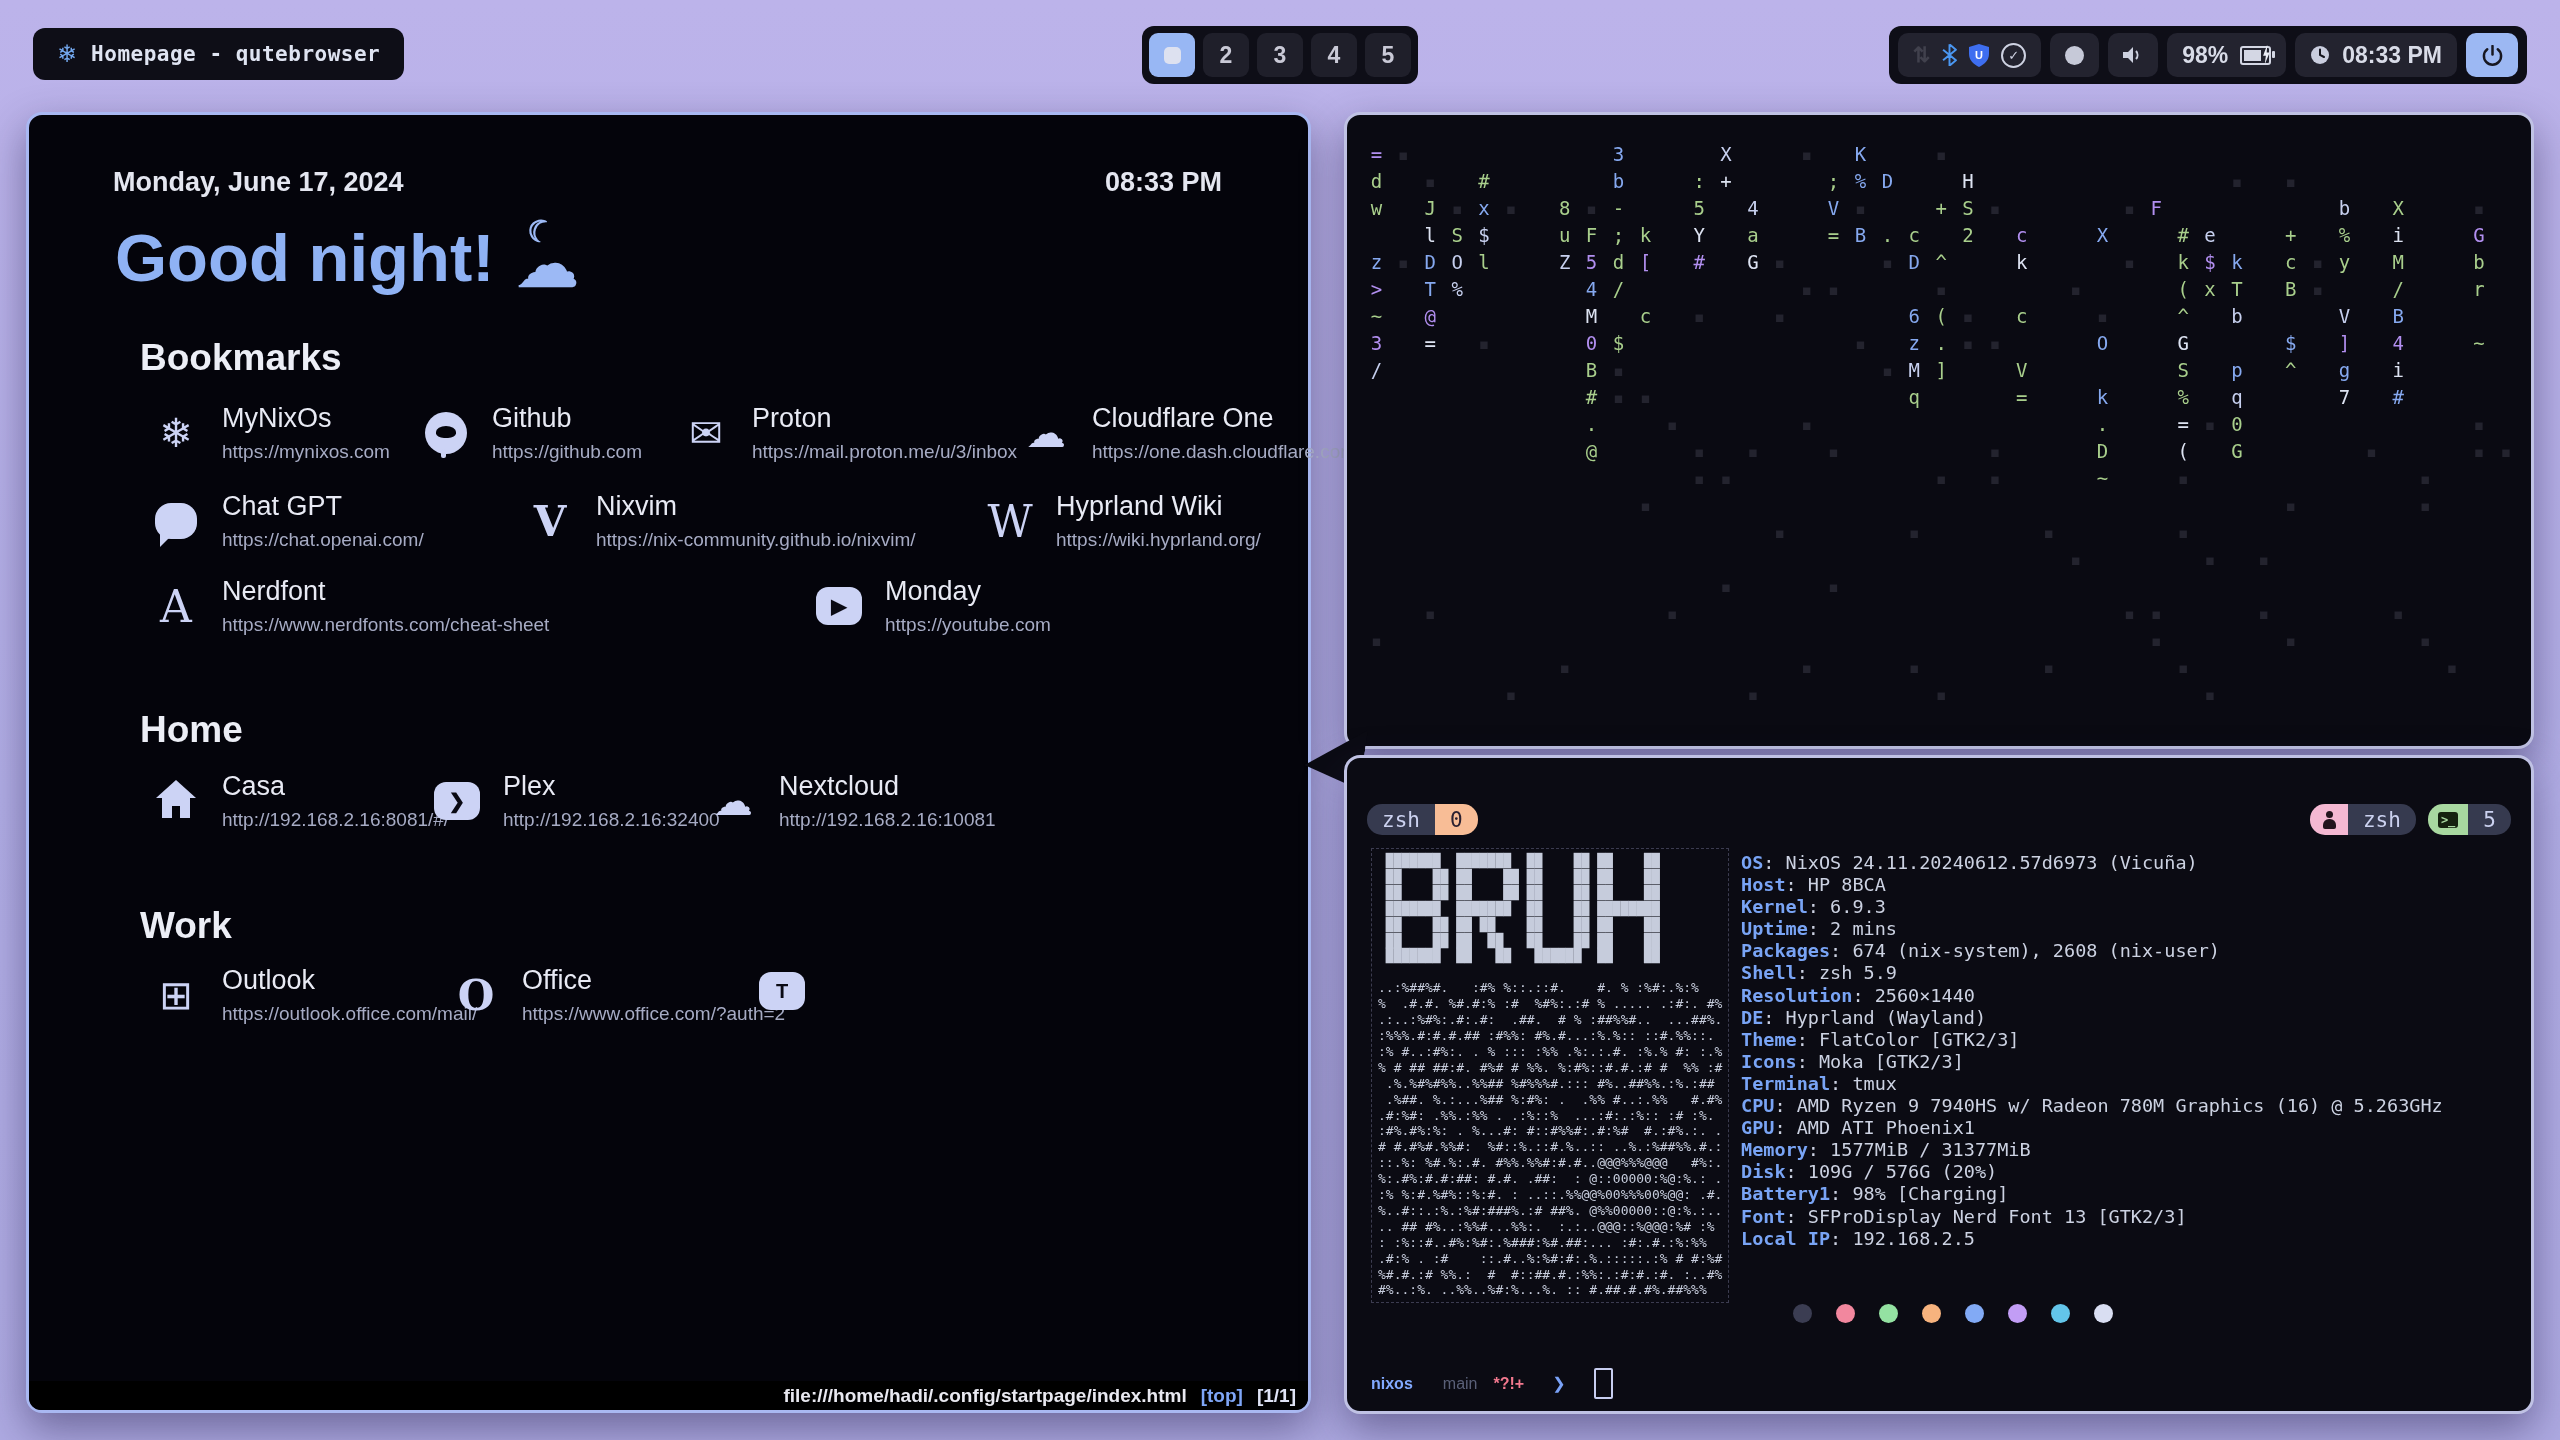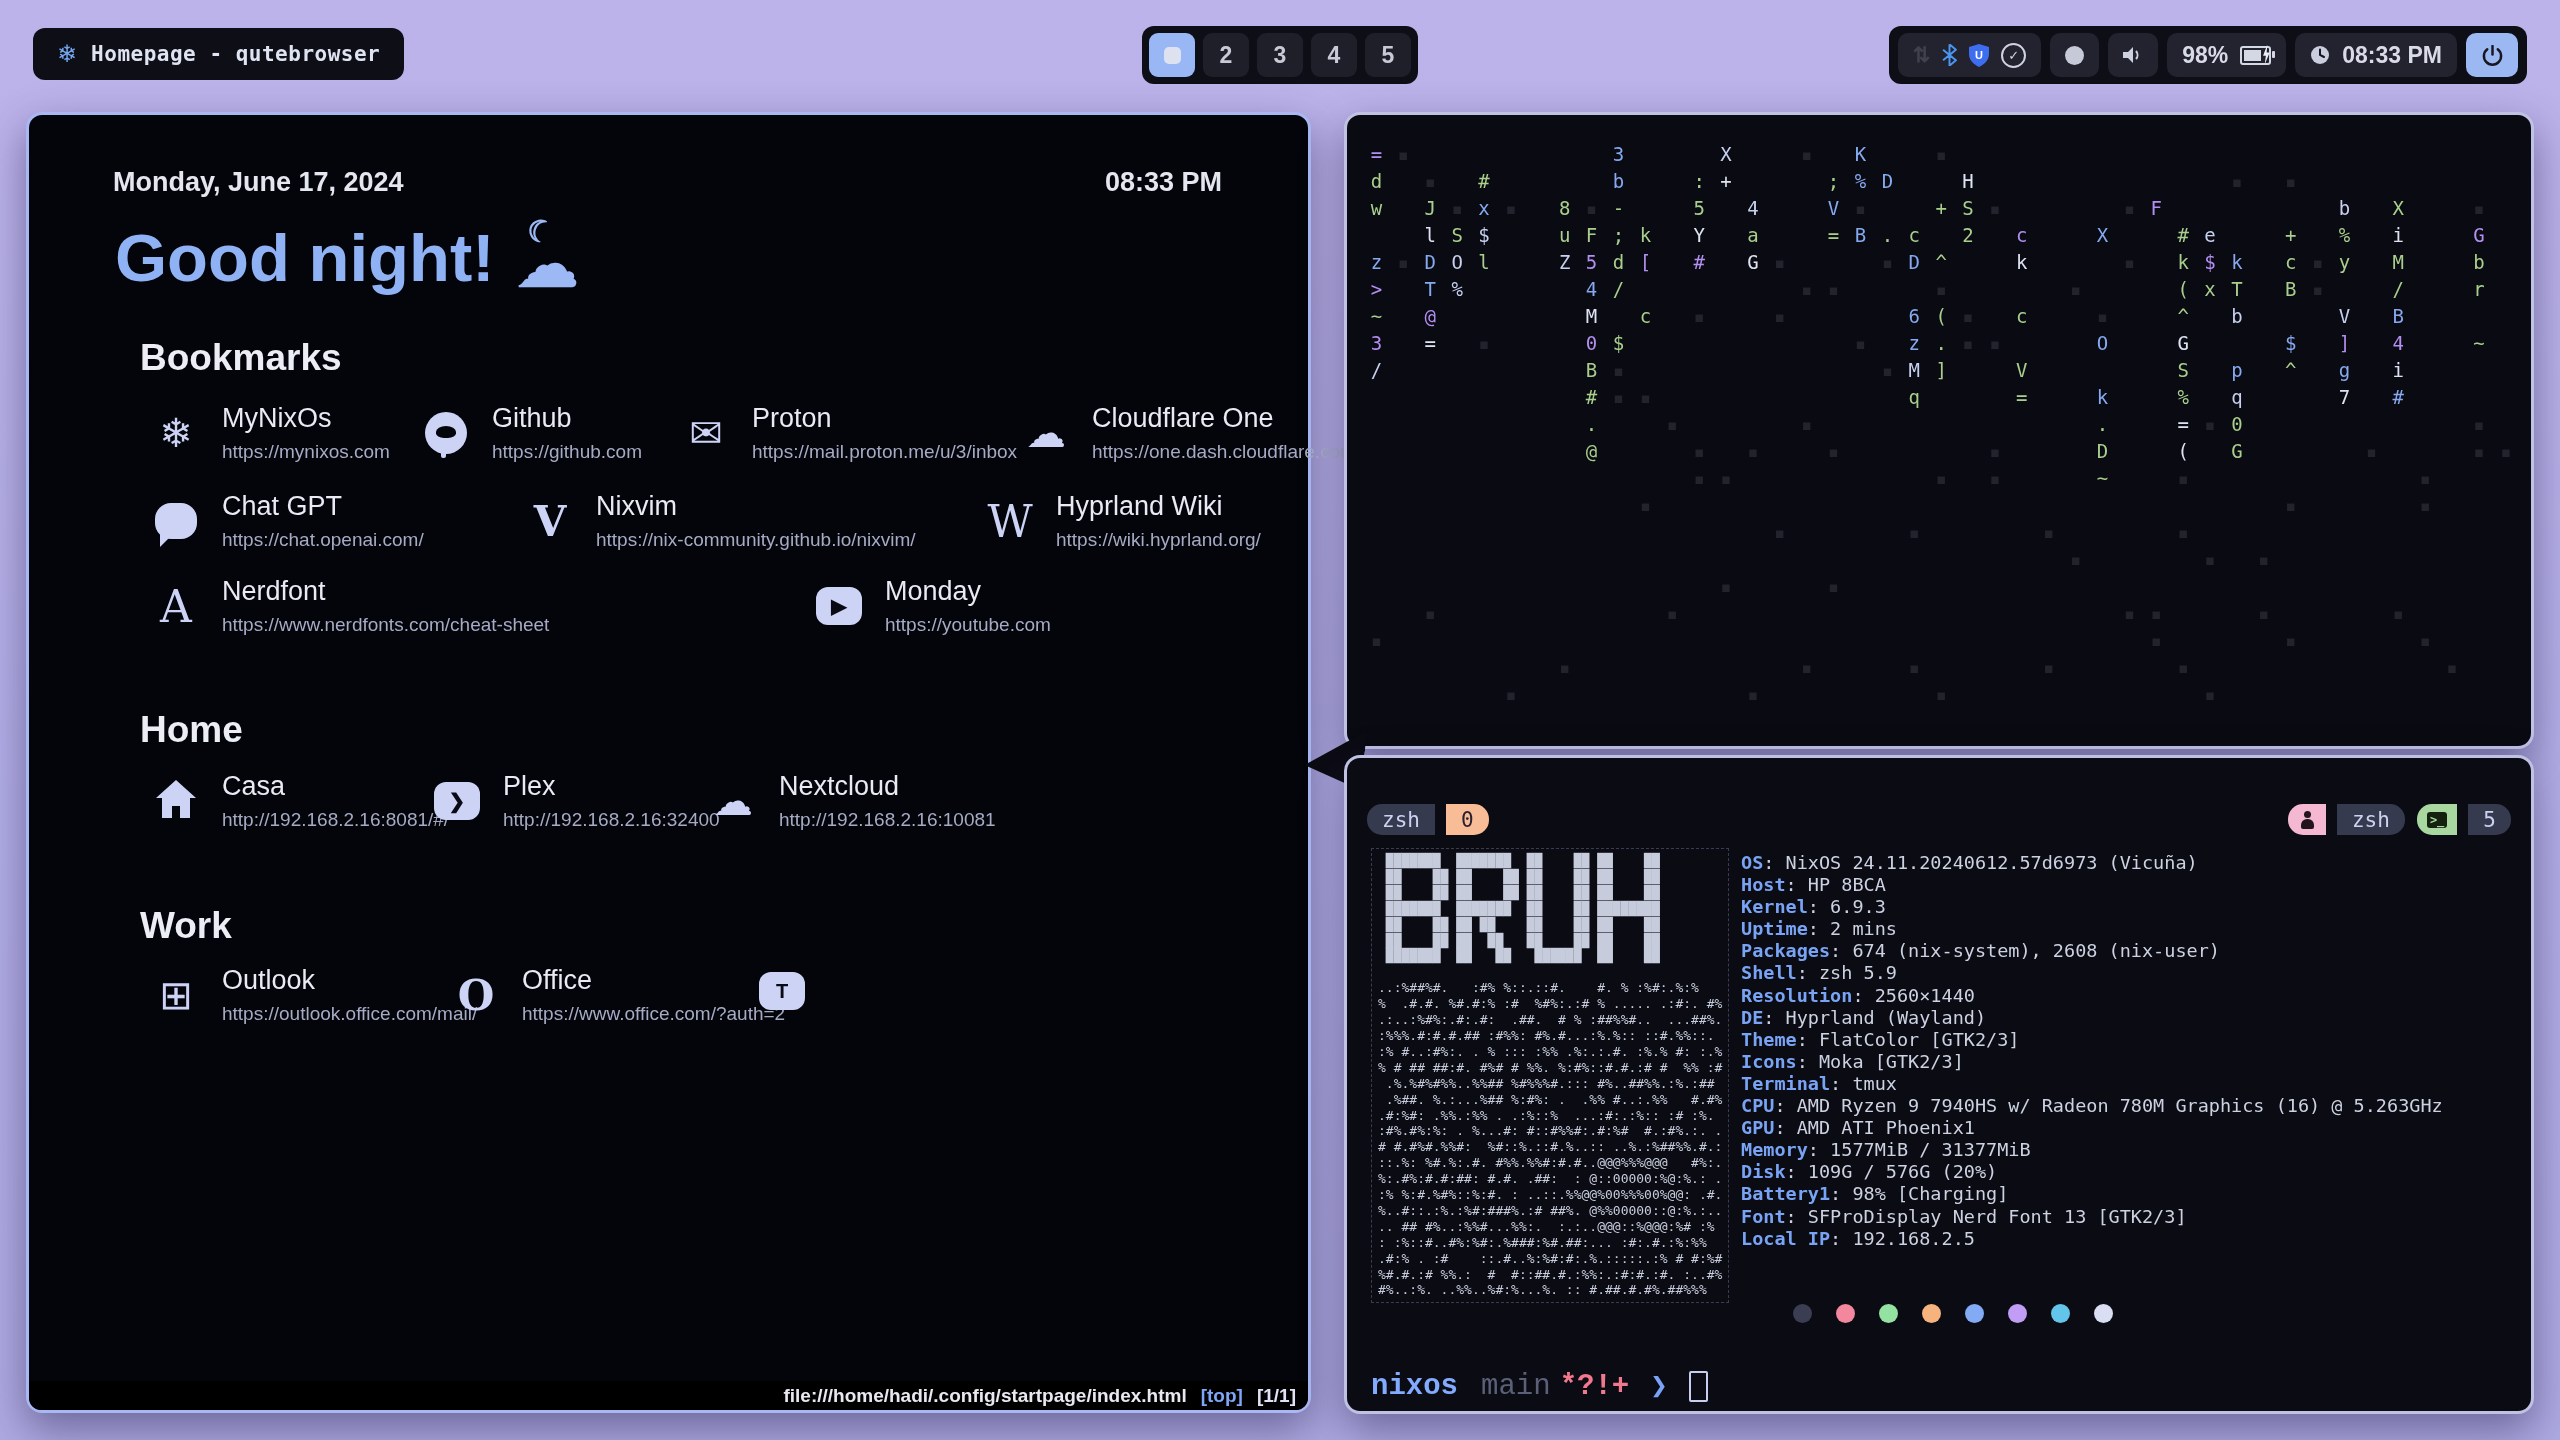--- a/index.html
+++ b/index.html
@@ -74,40 +74,40 @@
      padding-right:12px;font-size:19px;font-weight:bold;color:#e8e8f0;}
   #qute-status .sc{color:#7fa6f7;} #qute-status .tb{color:#dfe3f5;}
 
   
   #matrix-body{position:absolute;inset:0;padding:26px 16px;overflow:hidden;font-family:"DejaVu Sans Mono",monospace;}
   .mx-row{height:27px;line-height:27px;white-space:nowrap;}
   .mx-row span{display:inline-block;width:26.9px;text-align:center;font-size:19px;}
 
   
   #tmux-bar{position:absolute;left:20px;right:20px;top:46px;display:flex;justify-content:space-between;font-family:"DejaVu Sans Mono",monospace;font-size:21px;}
-  .tpill{display:flex;border-radius:15px;overflow:hidden;height:31px;align-items:stretch;gap:11px;}
+  .tpill{display:flex;border-radius:15px;overflow:hidden;height:31px;align-items:stretch;}
   .tseg{display:flex;align-items:center;padding:0 15px;}
   .tdark{background:#363a4f;color:#ccd2f0;}
   .tpeach{background:#f8bd96;color:#2a2030;}
   .tpink{background:#f4b8d2;color:#22131c;padding:0 12px;}
   .tgreen{background:#a8d8a0;color:#15210f;padding:0 10px;font-size:14px;}
   .tgroup{display:flex;gap:12px;}
   .person{position:relative;width:14px;height:18px;}
   .person::before{content:"";position:absolute;left:4px;top:0;width:7px;height:7px;border-radius:50%;background:#22131c;}
   .person::after{content:"";position:absolute;left:1px;top:8px;width:13px;height:10px;border-radius:6px 6px 2px 2px;background:#22131c;}
   .termic{background:#15210f;color:#a8d8a0;border-radius:3px;padding:1px 3px;font-size:12px;font-weight:bold;}
 
   #ascii-art{position:absolute;left:24px;top:90px;margin:0;font-family:"DejaVu Sans Mono",monospace;
      font-size:13px;line-height:15.9px;color:#c6ccdc;border:1px dashed #3c3c50;padding:4px 6px;white-space:pre;}
   #fetch-info{position:absolute;left:394px;top:94px;font-family:"DejaVu Sans Mono",monospace;font-size:18.5px;line-height:22.1px;}
   .fi-label{color:#79a4f5;font-weight:bold;}
   .fi-val{color:#ccd2e2;}
   #palette{position:absolute;left:446px;top:546px;display:flex;gap:24px;}
   .pdot{width:19px;height:19px;border-radius:50%;}
-  #prompt{position:absolute;left:24px;top:610px;font-family:Liberation Mono, monospace;font-size:29px;display:flex;align-items:center;gap:9px;}
+  #prompt{position:absolute;left:24px;top:610px;font-family:Liberation Sans, sans-serif;font-size:16px;display:flex;align-items:center;gap:16px;}
   .p-host{color:#82aaff;font-weight:bold;}
   .p-branch{color:#5a6078;margin-left:14px;}
   .p-flags{color:#f2788e;font-weight:bold;}
   .p-arrow{color:#7aa2f7;margin:0 12px;}
   .p-cursor{width:15px;height:27px;border:2px solid #c8cef0;border-radius:2px;}
 
   svg{display:block;}
 </style>
 </head>
 <body>

